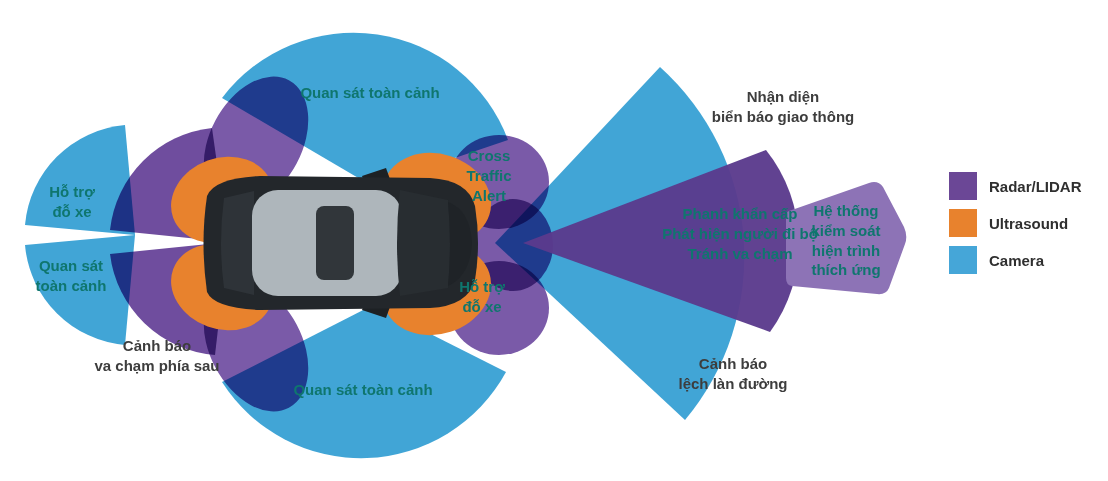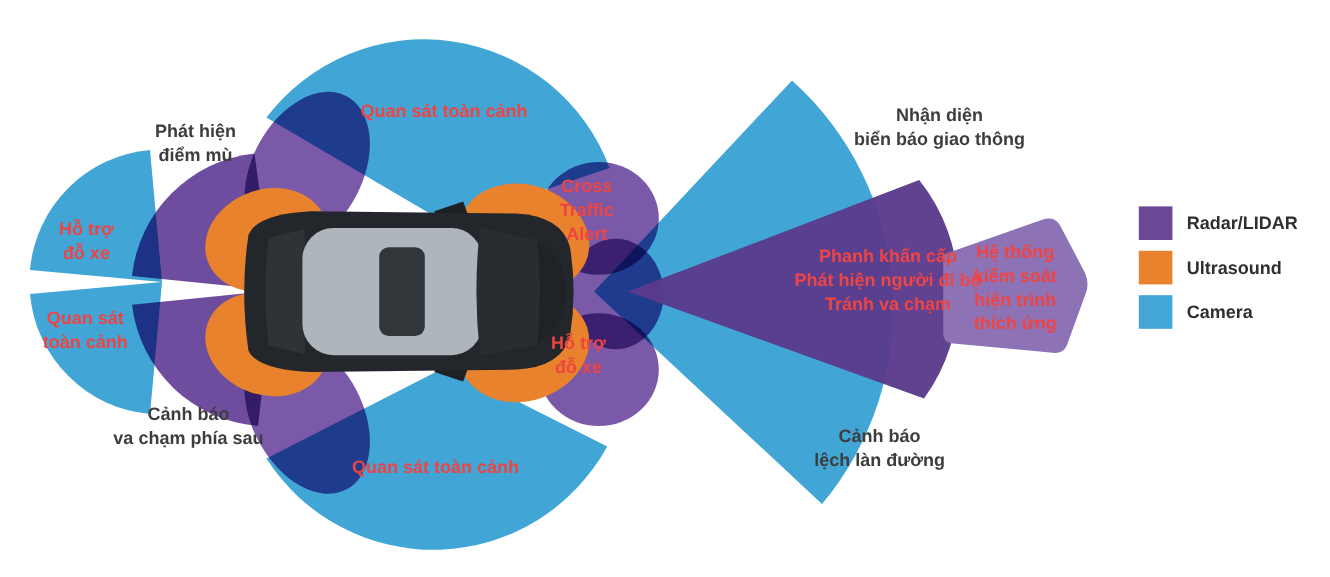--- a/index.html
+++ b/index.html
@@ -8,21 +8,21 @@
     font-family:"Liberation Sans", sans-serif;overflow:hidden;
   }
   #zones{position:absolute;left:0;top:0;}
   .blend{mix-blend-mode:multiply;}
   .zlabel{
     position:absolute;transform:translate(-50%,-50%);
     text-align:center;font-weight:700;white-space:pre-line;
     line-height:1.32;pointer-events:none;
   }
   .zlabel.dark{color:#3d3d3d;font-size:15px;}
-  .zlabel.light{color:#ef4444;font-size:15px;}
+  .zlabel.light{color:#0f766e;font-size:15px;}
   .zlabel.small{font-size:15px;}
   #legend{position:absolute;left:949px;top:172px;}
   .legend-row{display:flex;align-items:center;margin-bottom:9px;}
   .swatch{width:28px;height:28px;margin-right:12px;flex:0 0 auto;}
   .sw-radar{background:#6b4796;}
   .sw-camera{background:#45a6d8;}
   .sw-ultra{background:#e8822d;}
   .legend-label{font-size:15px;font-weight:600;color:#2f2f2f;white-space:nowrap;text-align:right;}
 </style>
 </head>
@@ -71,22 +71,20 @@
       <path d="M207,196 Q200,243 207,292 Q214,308 260,310 L430,308 Q468,306 475,280
                Q481,243 475,206 Q468,180 430,178 L260,176 Q214,178 207,196 Z" fill="#23272b"></path>
       <path d="M224,198 L254,191 L254,295 L224,288 Q218,243 224,198 Z" fill="#2e3338"></path>
       <rect x="252" y="190" width="150" height="106" rx="26" fill="#aeb6bb"></rect>
       <rect x="316" y="206" width="38" height="74" rx="8" fill="#31363a"></rect>
       <path d="M400,190 L448,200 Q452,243 448,288 L400,296 Q394,243 400,190 Z" fill="#282d31"></path>
       <path d="M448,202 Q470,210 472,243 Q470,276 448,286 Q452,243 448,202 Z" fill="#1f2327"></path>
     </g>
   </svg>
 
-  <div class="zlabel dark" style="left:163px;top:120px;">Phát hiện
-điểm mù</div>
   <div class="zlabel light" style="left:370px;top:93px;">Quan sát toàn cảnh</div>
   <div class="zlabel light" style="left:72px;top:202px;">Hỗ trợ
 đỗ xe</div>
   <div class="zlabel light" style="left:71px;top:276px;">Quan sát
 toàn cảnh</div>
   <div class="zlabel dark" style="left:157px;top:356px;">Cảnh báo
 va chạm phía sau</div>
   <div class="zlabel light" style="left:363px;top:390px;">Quan sát toàn cảnh</div>
   <div class="zlabel light small" style="left:489px;top:176px;">Cross
 Traffic

